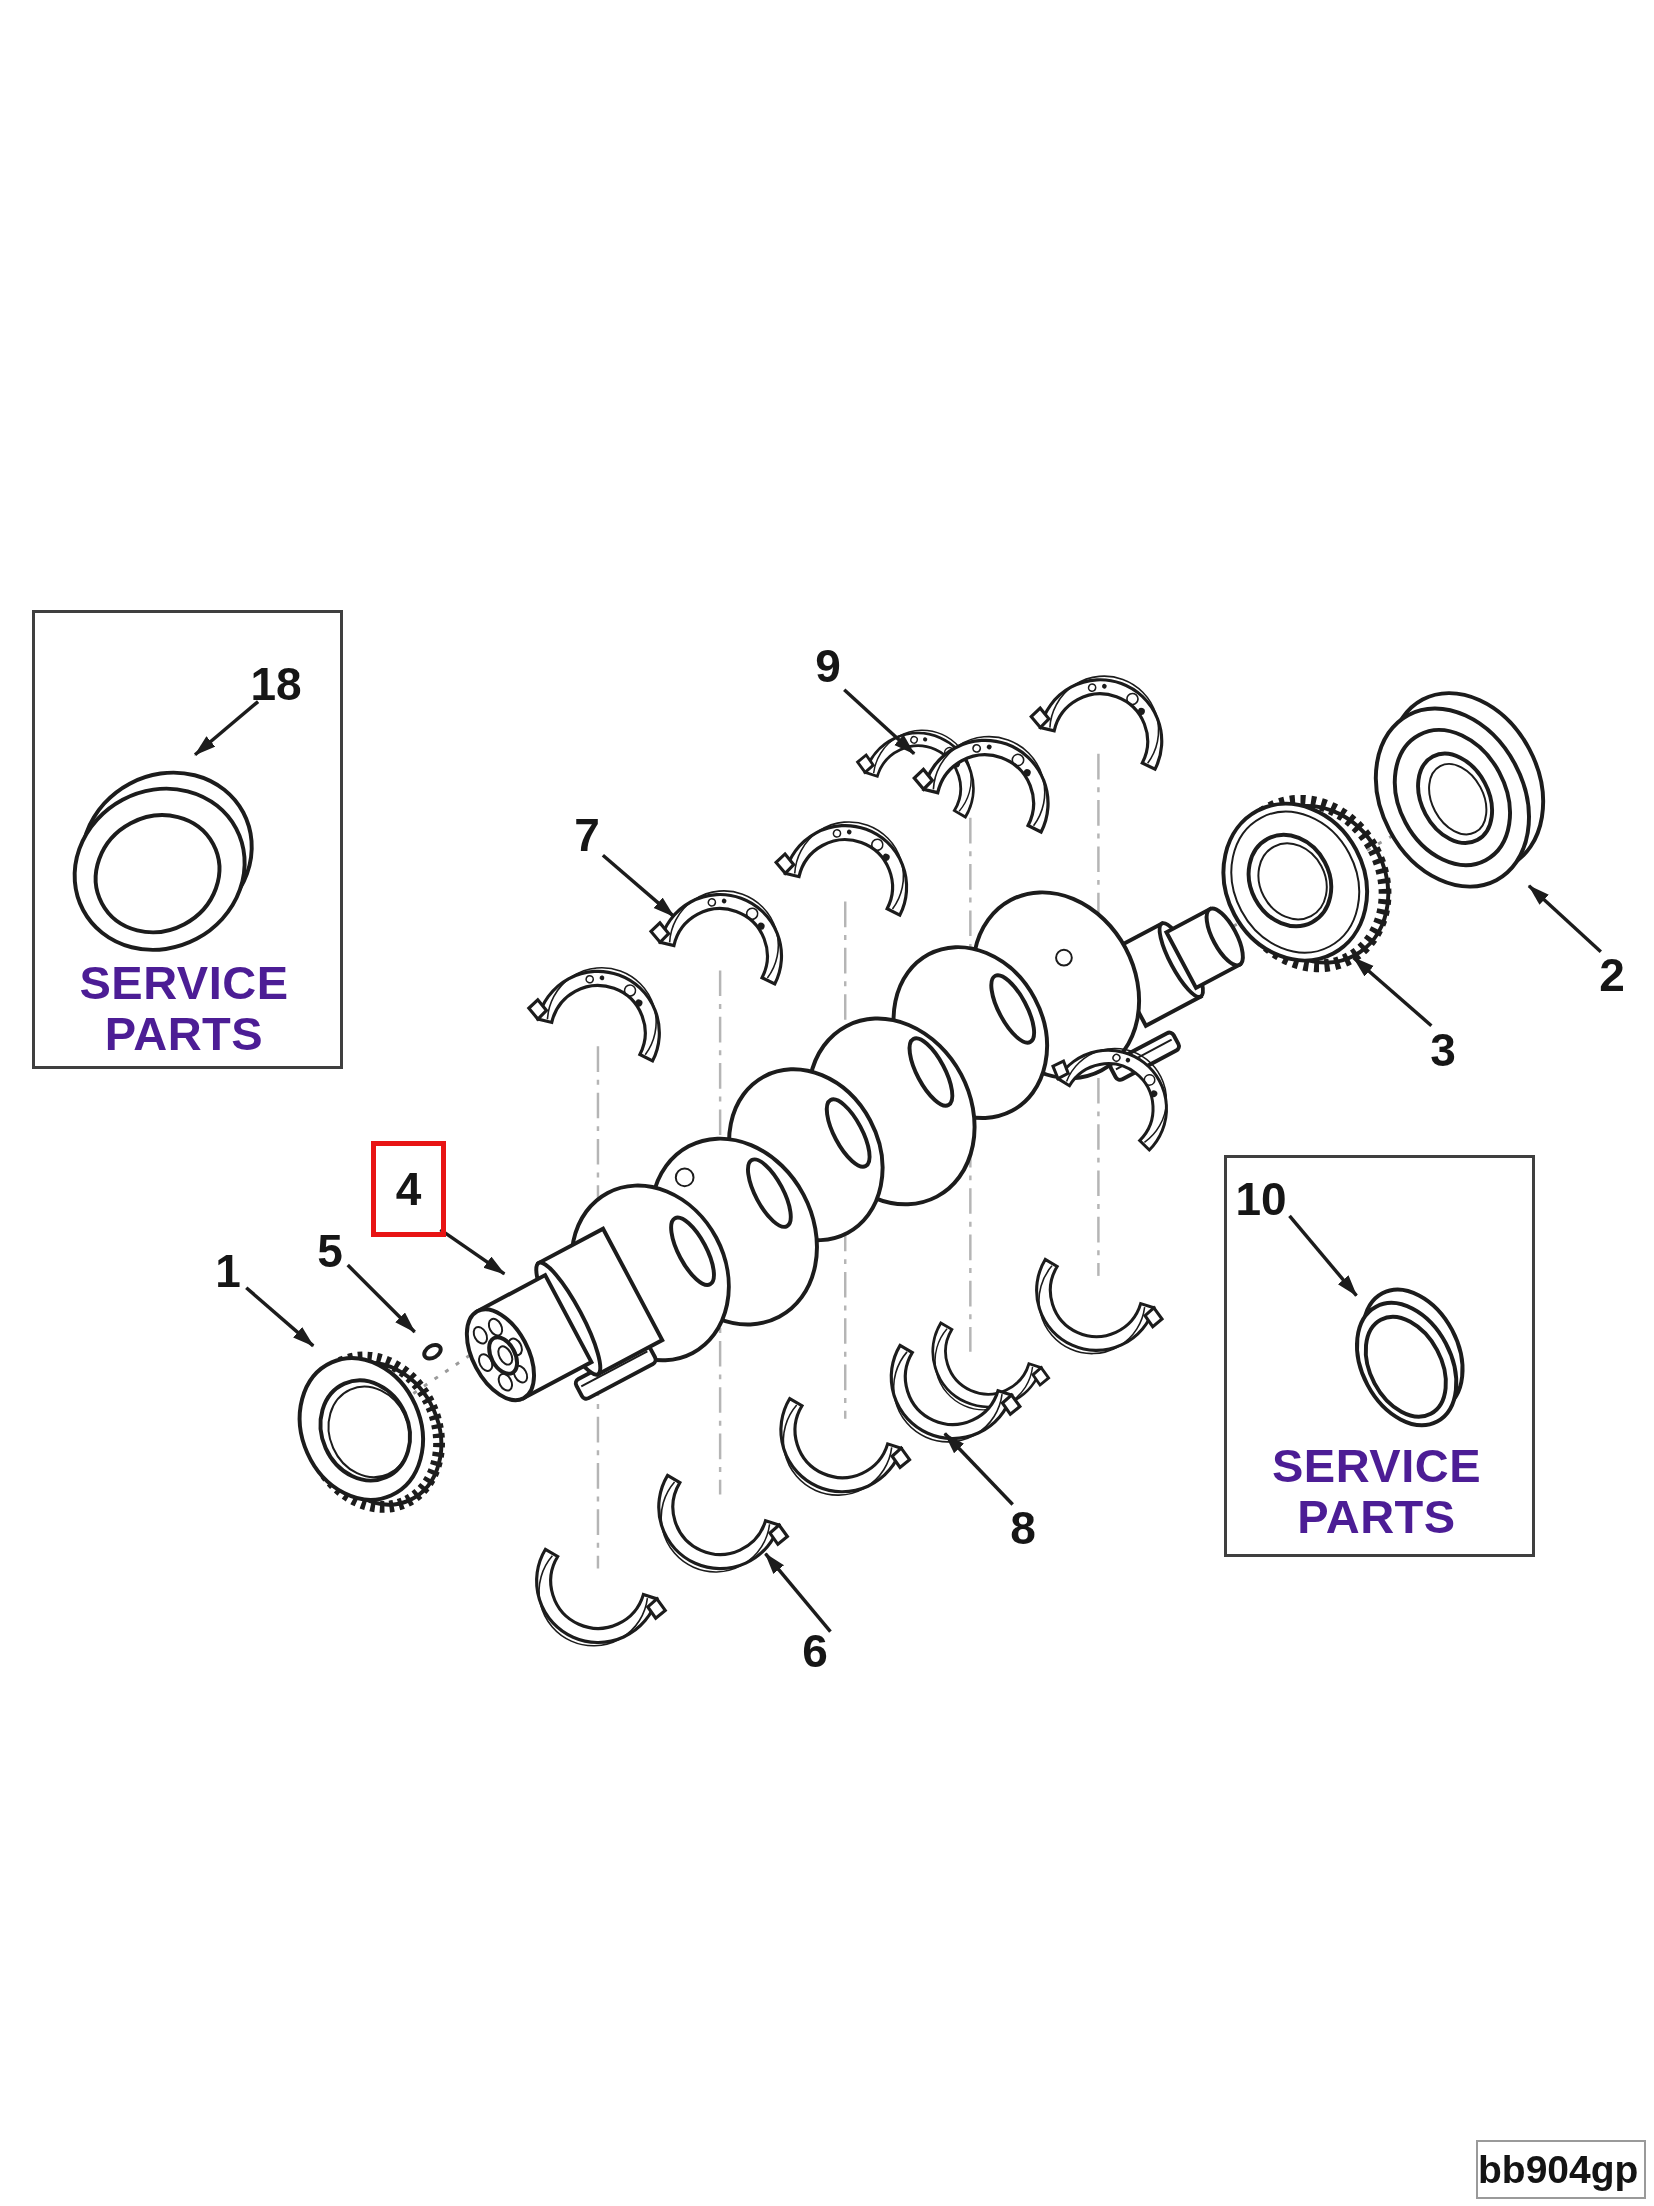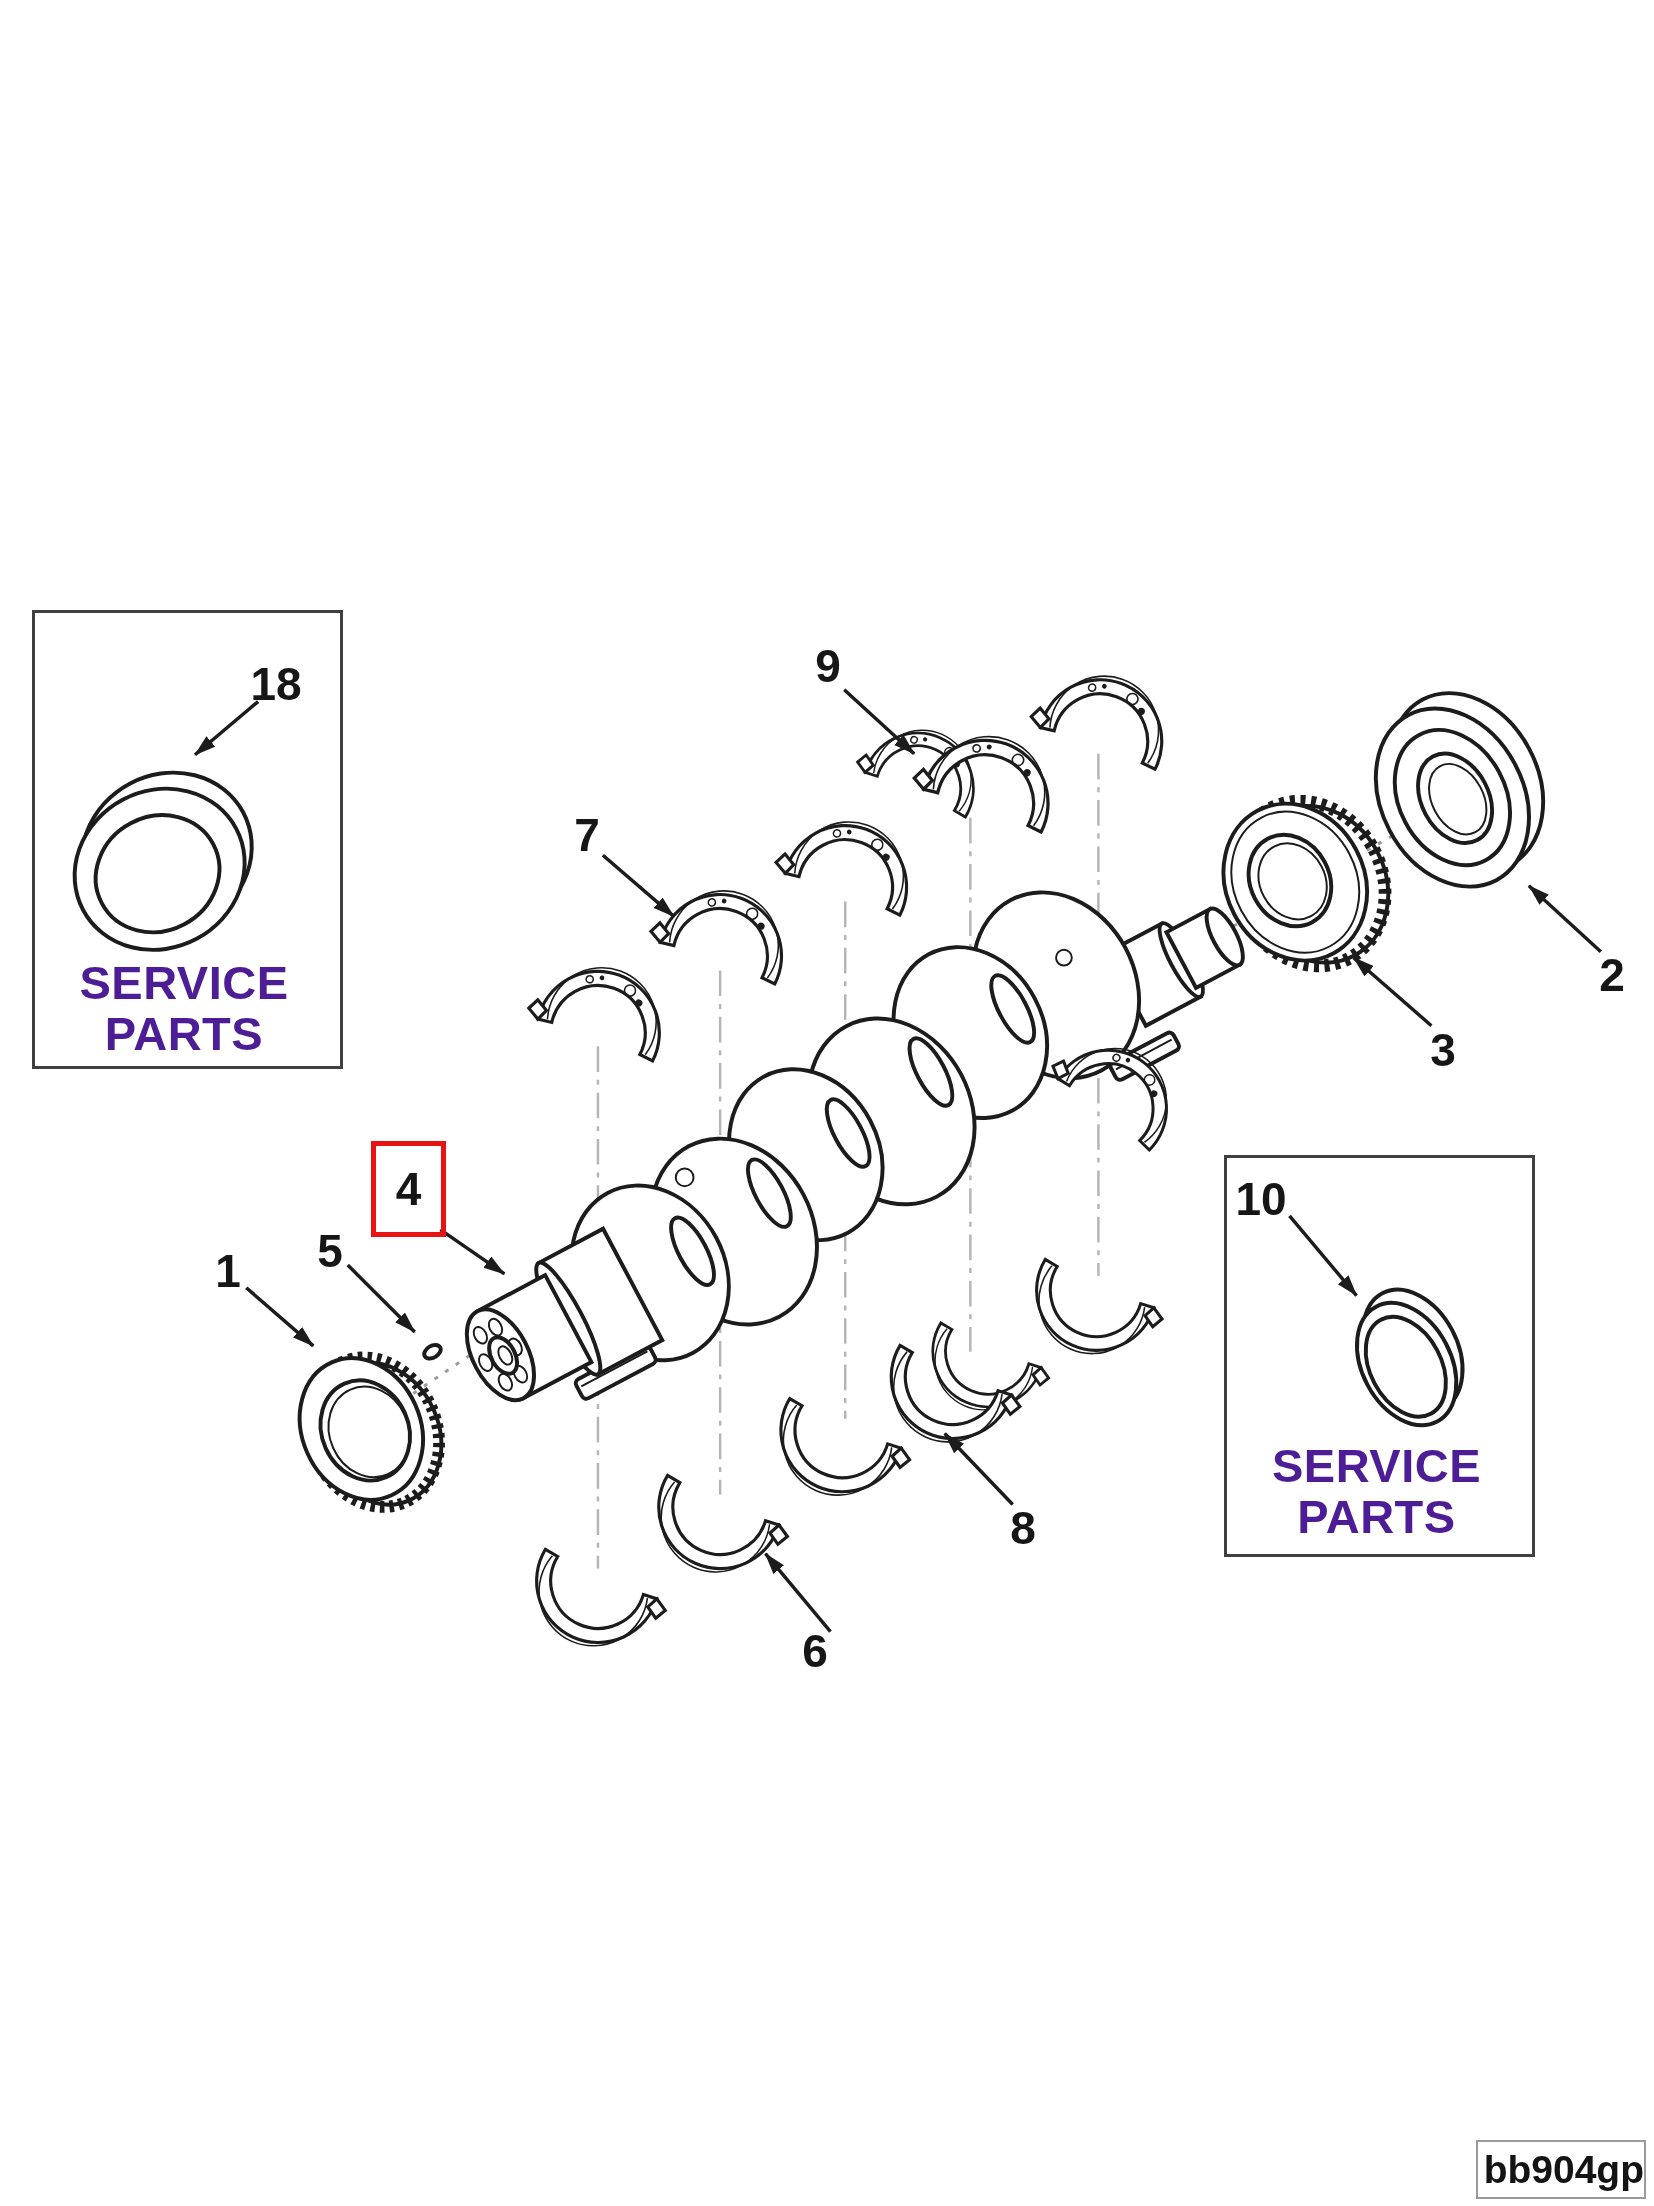--- a/index.html
+++ b/index.html
@@ -1,20 +1,20 @@
 <!DOCTYPE html>
 <html><head>
 <meta charset="utf-8">
 <style>
   html,body{margin:0;padding:0;background:#ffffff;}
   #page{position:relative;width:1655px;height:2207px;background:#ffffff;overflow:hidden;
         font-family:"Liberation Sans",sans-serif;}
   #art{position:absolute;left:0;top:0;}
   .box{position:absolute;border:3px solid #3f3f3f;background:transparent;}
-  .bbbox{position:absolute;border:2px solid #9a9a9a;display:flex;align-items:center;justify-content:flex-end;}
+  .bbbox{position:absolute;border:2px solid #9a9a9a;display:flex;align-items:center;justify-content:flex-start;}
   .bbbox span{font:700 39px "Liberation Sans",sans-serif;color:#141414;}
   .sp{position:absolute;text-align:center;color:#4c1d95;
       font:700 47px/51px "Liberation Sans",sans-serif;letter-spacing:0.5px;}
   .callout{position:absolute;transform:translate(-50%,-50%);color:#161616;
            font:700 46px "Liberation Sans",sans-serif;}
   .hlbox{position:absolute;border:5.9px solid #e81414;display:flex;align-items:center;justify-content:center;}
   .hlbox span{font:700 46px "Liberation Sans",sans-serif;color:#161616;}
   svg .ln{stroke:#1c1c1c;stroke-width:4;fill:none;}
   svg .lnw{stroke:#1c1c1c;stroke-width:4;fill:#ffffff;}
   svg .thin{stroke:#1c1c1c;stroke-width:2;fill:none;}

